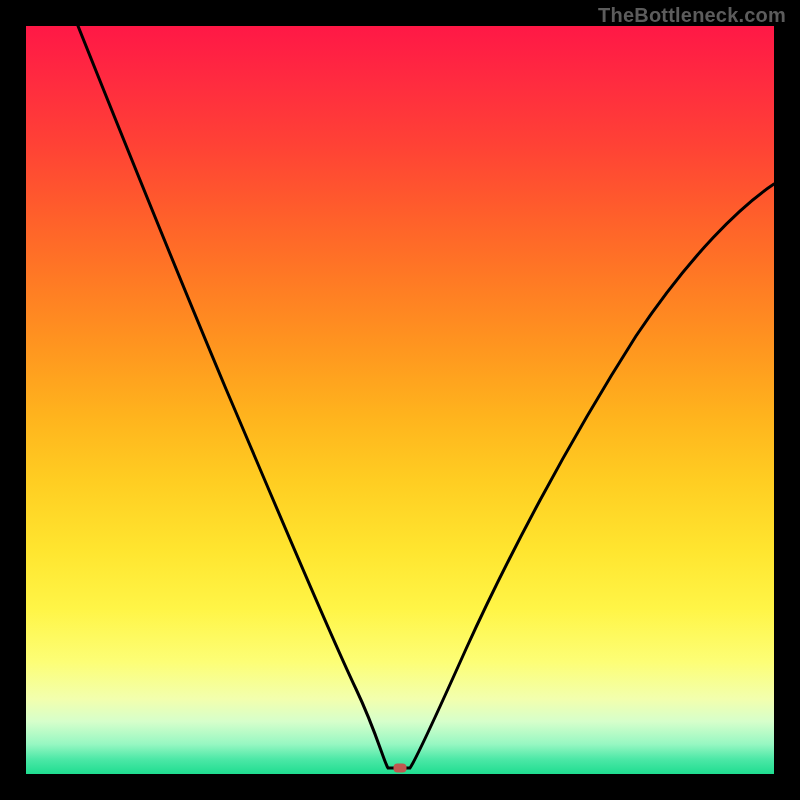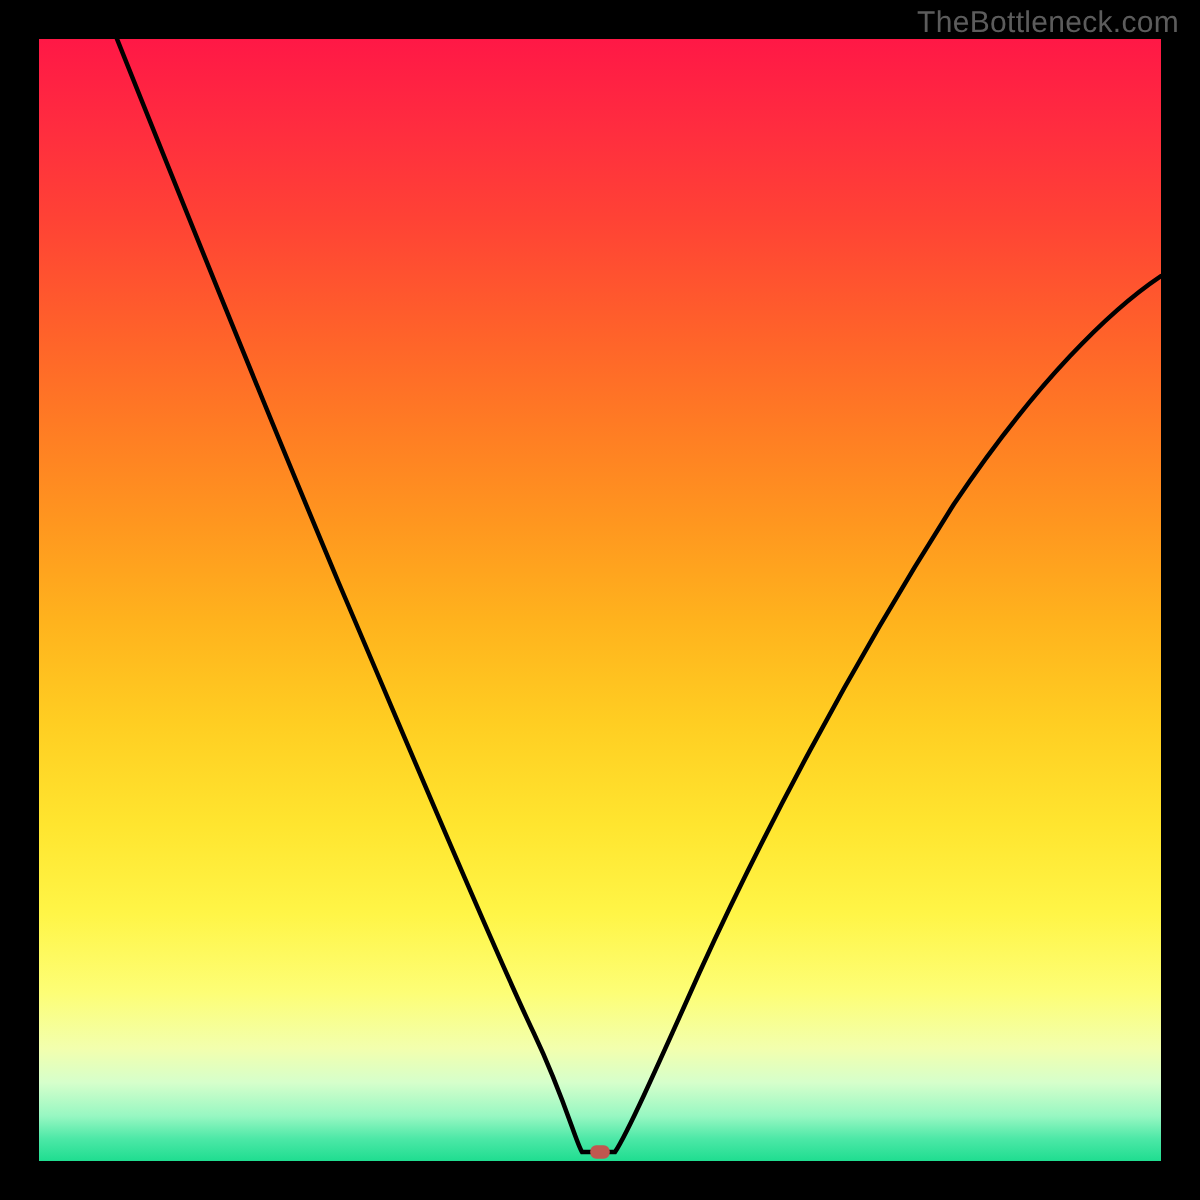--- a/index.html
+++ b/index.html
@@ -64,21 +64,21 @@
     background: #c0574f;
     border-radius: 4px;
     transform: translate(-50%, -50%);
   }
   .watermark {
     position: absolute;
     top: 4px;
     right: 14px;
     color: #5c5c5c;
     font-size: 20px;
-    font-weight: 400;
+    font-weight: 700;
     letter-spacing: 0.2px;
   }
 </style>
 </head>
 <body>
 
 <div class="frame">
   <div class="plot-area">
     <div class="gradient"></div>
     <svg class="curve-svg" viewBox="0 0 748 748" preserveAspectRatio="none">

